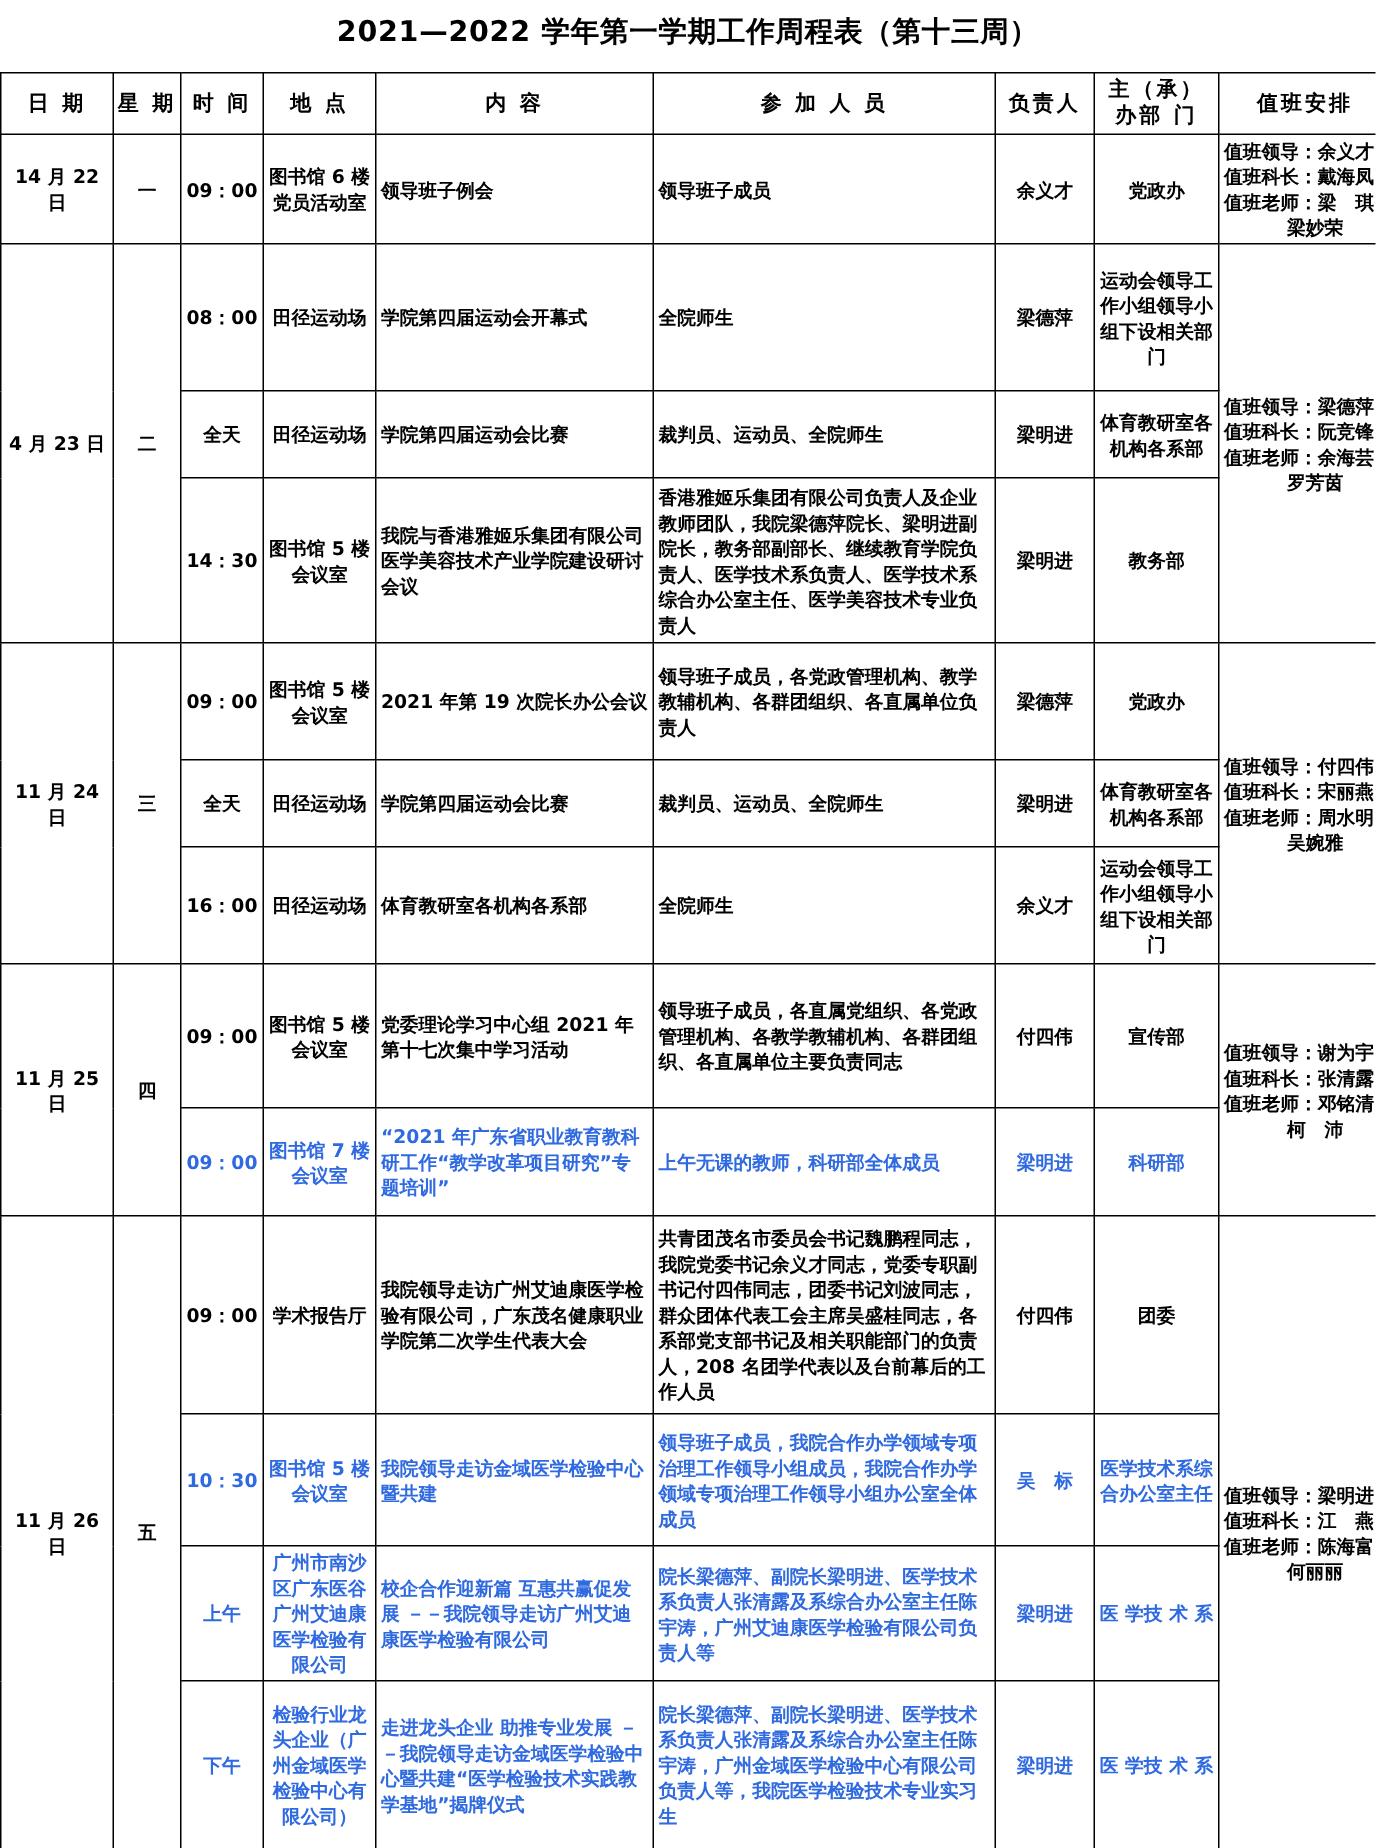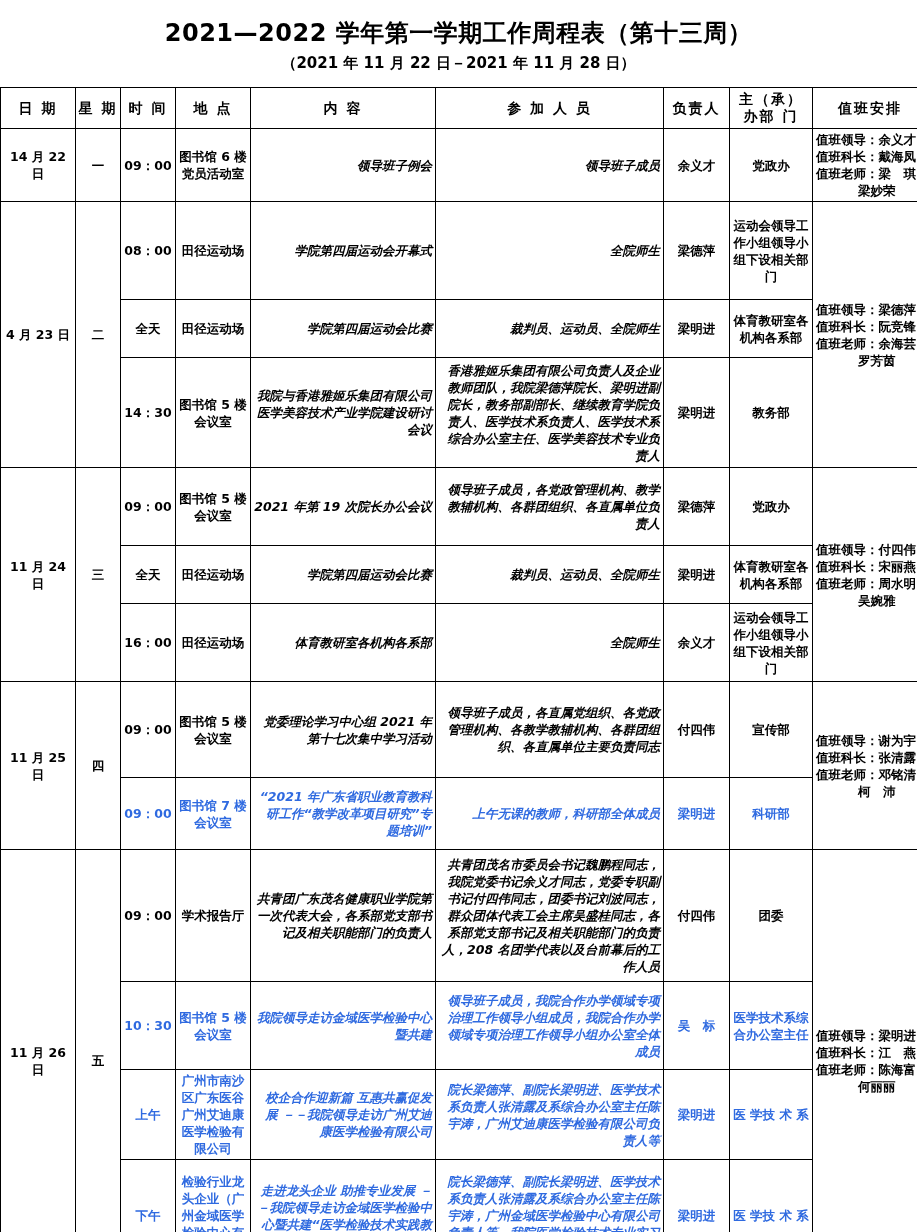--- a/index.html
+++ b/index.html
@@ -7,24 +7,24 @@
     width:917px;height:1232px;
     background:#ffffff;
     font-family:"DejaVu Sans","Liberation Sans",sans-serif;
     color:#000000;
     -webkit-font-smoothing:none;
   }
   .page{position:relative;width:917px;height:1232px;box-sizing:border-box;}
 
   .title{
     text-align:center;
-    font-size:24px;
+    font-size:19px;
     font-weight:700;
     letter-spacing:0.5px;
-    padding-top:20px;
+    padding-top:8px;
     line-height:26px;
   }
   .subtitle{
     text-align:center;
     font-size:15px;
     font-weight:700;
     padding-top:7px;
     line-height:20px;
   }
 
@@ -56,38 +56,37 @@
   .c-week{width:40px;text-align:center;}
   .c-time{width:50px;text-align:center;}
   .c-place{width:70px;text-align:center;}
   .c-content{width:180px;text-align:left;}
   .c-people{width:223px;text-align:left;}
   .c-owner{width:61px;text-align:center;}
   .c-dept{width:78px;text-align:center;}
   .c-duty{width:110px;text-align:left;}
 
   td.ctr{text-align:center;}
-  td.lft{text-align:right;font-style:italic;}
+  td.lft{text-align:left;}
   .blue{color:#2f6ae0;}
   .duty-cell{
     line-height:22px;
     font-size:12.5px;
     padding-left:5px;
   }
   .duty-cell .dline{white-space:nowrap;}
   .duty-cell .dline.indent{padding-left:42px;}
   .duty-tight{line-height:17px;}
 </style>
 </head>
 <body>
 
 <div class="page">
 
   <div class="title">2021—2022 学年第一学期工作周程表（第十三周）</div>
-  <div class="subtitle">（2021 年 11 月 22 日－2021 年 11 月 28 日）</div>
 
   <table class="sched">
     <thead>
       <tr>
         <th class="c-date">日 期</th>
         <th class="c-week">星 期</th>
         <th class="c-time">时 间</th>
         <th class="c-place">地  点</th>
         <th class="c-content">内      容</th>
         <th class="c-people">参  加  人  员</th>
@@ -199,21 +198,21 @@
           <td class="c-content lft blue">“2021 年广东省职业教育教科研工作“教学改革项目研究”专题培训”</td>
           <td class="c-people lft blue">上午无课的教师，科研部全体成员</td>
           <td class="c-owner ctr blue">梁明进</td>
           <td class="c-dept ctr blue">科研部</td>
         </tr>
         <tr style="height: 132px;">
           <td class="c-date ctr" rowspan="4">11 月 26 日</td>
           <td class="c-week ctr" rowspan="4">五</td>
           <td class="c-time ctr">09：00</td>
           <td class="c-place ctr">学术报告厅</td>
-          <td class="c-content lft">共青团广东茂名健康职业学院第一次代表大会，各系部党支部书记及相关职能部门的负责人</td>
+          <td class="c-content lft">我院领导走访广州艾迪康医学检验有限公司，广东茂名健康职业学院第二次学生代表大会</td>
           <td class="c-people lft">共青团茂名市委员会书记魏鹏程同志，我院党委书记余义才同志，党委专职副书记付四伟同志，团委书记刘波同志，群众团体代表工会主席吴盛桂同志，各系部党支部书记及相关职能部门的负责人，208 名团学代表以及台前幕后的工作人员</td>
           <td class="c-owner ctr">付四伟</td>
           <td class="c-dept ctr">团委</td>
           <td class="c-duty duty-cell" rowspan="4">
             <div class="dline">值班领导：梁明进</div>
             <div class="dline">值班科长：江　燕</div>
             <div class="dline">值班老师：陈海富</div>
             <div class="dline indent">何丽丽</div>
           </td>
         </tr>

